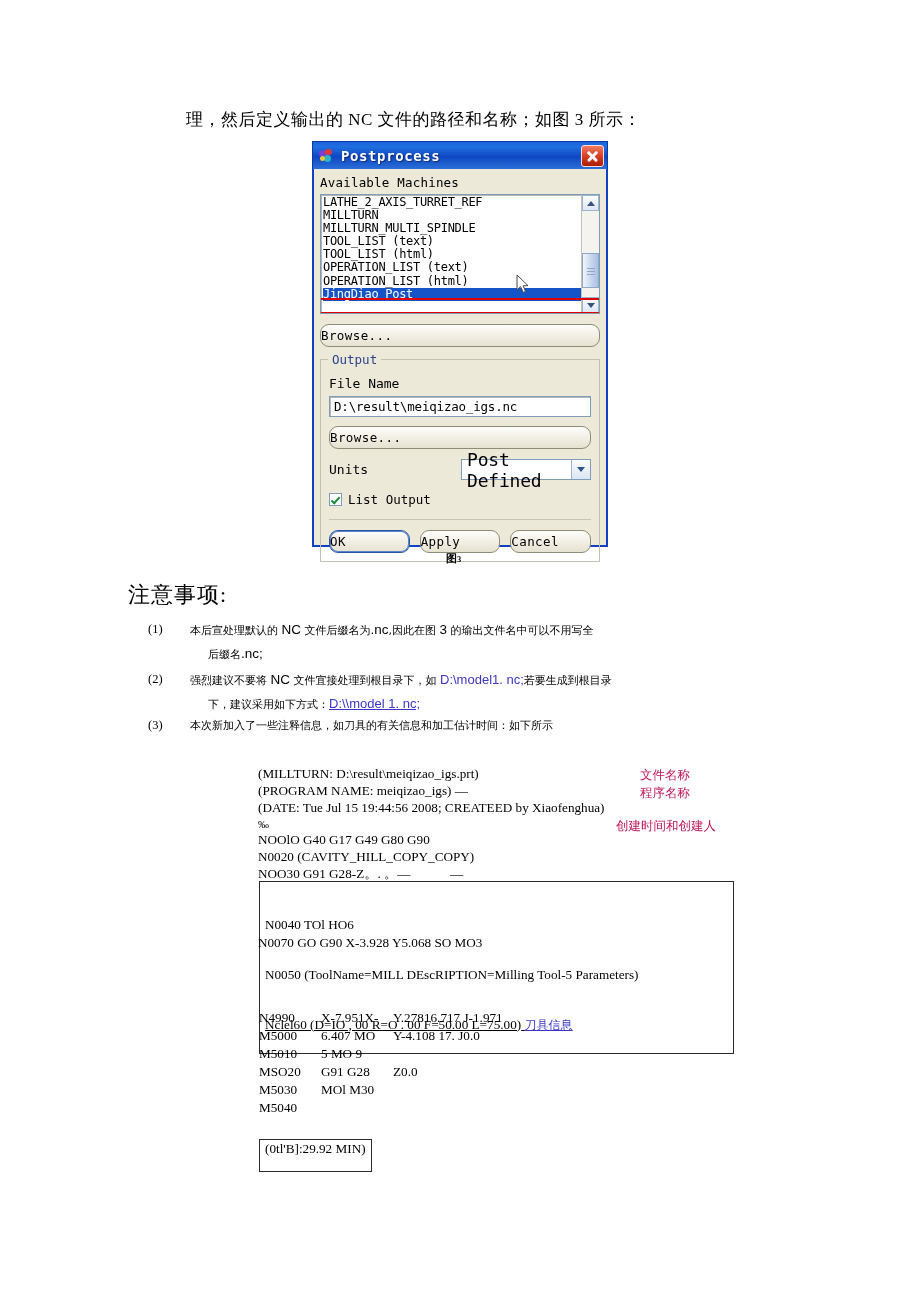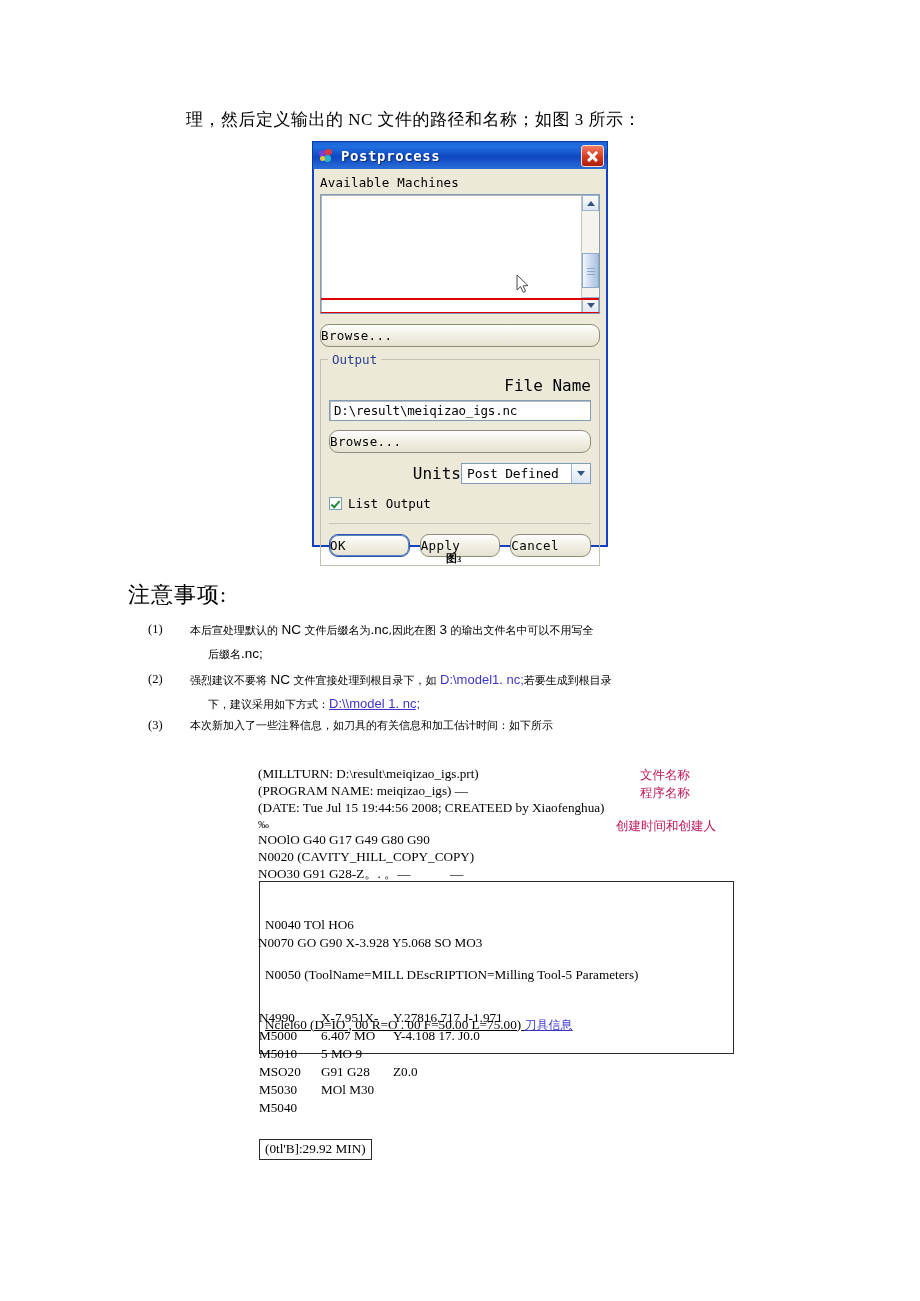--- a/index.html
+++ b/index.html
@@ -195,24 +195,23 @@
   .fieldset > legend {
     position: absolute;
     top: -8px; left: 7px;
     background: #ece9d8;
     padding: 0 4px;
     font-size: 12.5px;
     color: #2a3f8f;
     font-family: "DejaVu Sans Mono", monospace;
   }
   .field-label {
-    font-size: 16px;
+    font-size: 13px;
     font-family: "DejaVu Sans Mono", monospace;
     margin-bottom: 5px;
-    text-align: right;
   }
   .text-input {
     width: 100%;
     height: 21px;
     background: #fff;
     border: 1px solid #7f9db9;
     box-shadow: inset 1px 1px 0 #b9b9b9;
     box-sizing: border-box;
     font-family: "DejaVu Sans Mono", monospace;
     font-size: 12.5px;
@@ -227,21 +226,21 @@
     margin-top: 10px;
   }
   .units-row .field-label { margin-bottom: 0; flex: 1 1 auto; }
   .combo {
     width: 130px; height: 21px;
     background: #fff;
     border: 1px solid #7f9db9;
     box-sizing: border-box;
     display: flex; align-items: center;
     font-family: "DejaVu Sans Mono", monospace;
-    font-size: 13px;
+    font-size: 18px;
   }
   .combo span { flex: 1 1 auto; padding-left: 5px; letter-spacing: -0.2px; }
   .combo .arrowbox {
     width: 18px; height: 19px;
     background: linear-gradient(to bottom,#fcfcfb,#dce6f5);
     border-left: 1px solid #9db4cf;
     position: relative;
     flex: 0 0 18px;
   }
   .combo .arrowbox::after {
@@ -352,38 +351,48 @@
   }
   .bottom-grid table { border-collapse: collapse; }
   .bottom-grid td { padding: 0 0 2px 0; vertical-align: top; white-space: pre; }
   .bottom-grid td.c1 { width: 62px; }
   .bottom-grid td.c2 { width: 72px; }
 
   .timebox {
     position: absolute;
     border: 1px solid #2b2b2b;
     box-sizing: border-box;
-    padding: 1px 5px 2px 5px;
+    padding: 1px 5px 14px 5px;
     font-family: "Liberation Serif", serif;
     font-size: 13.2px;
     white-space: pre;
     background:#fff;
   }
 </style>
 </head>
 <body>
 
 <div class="intro-line">理，然后定义输出的 NC 文件的路径和名称；如图 3 所示：</div>
 
 <div class="dialog">
   <div class="dlg-body">
 
     <div class="group-label">Available Machines</div>
 
     <div class="listbox">
+      <div class="items">
+        <div class="list-item">LATHE_2_AXIS_TURRET_REF</div>
+        <div class="list-item">MILLTURN</div>
+        <div class="list-item">MILLTURN_MULTI_SPINDLE</div>
+        <div class="list-item">TOOL_LIST (text)</div>
+        <div class="list-item">TOOL_LIST (html)</div>
+        <div class="list-item">OPERATION_LIST (text)</div>
+        <div class="list-item">OPERATION_LIST (html)</div>
+        <div class="list-item selected">JingDiao Post</div>
+      </div>
       <div class="vscroll">
         <div class="sb-btn">
             <span class="sb-arrow up"></span>
           </div>
         <div class="sb-thumb">
             <i></i>
             <i></i>
             <i></i>
           </div>
         <div class="sb-btn down">

